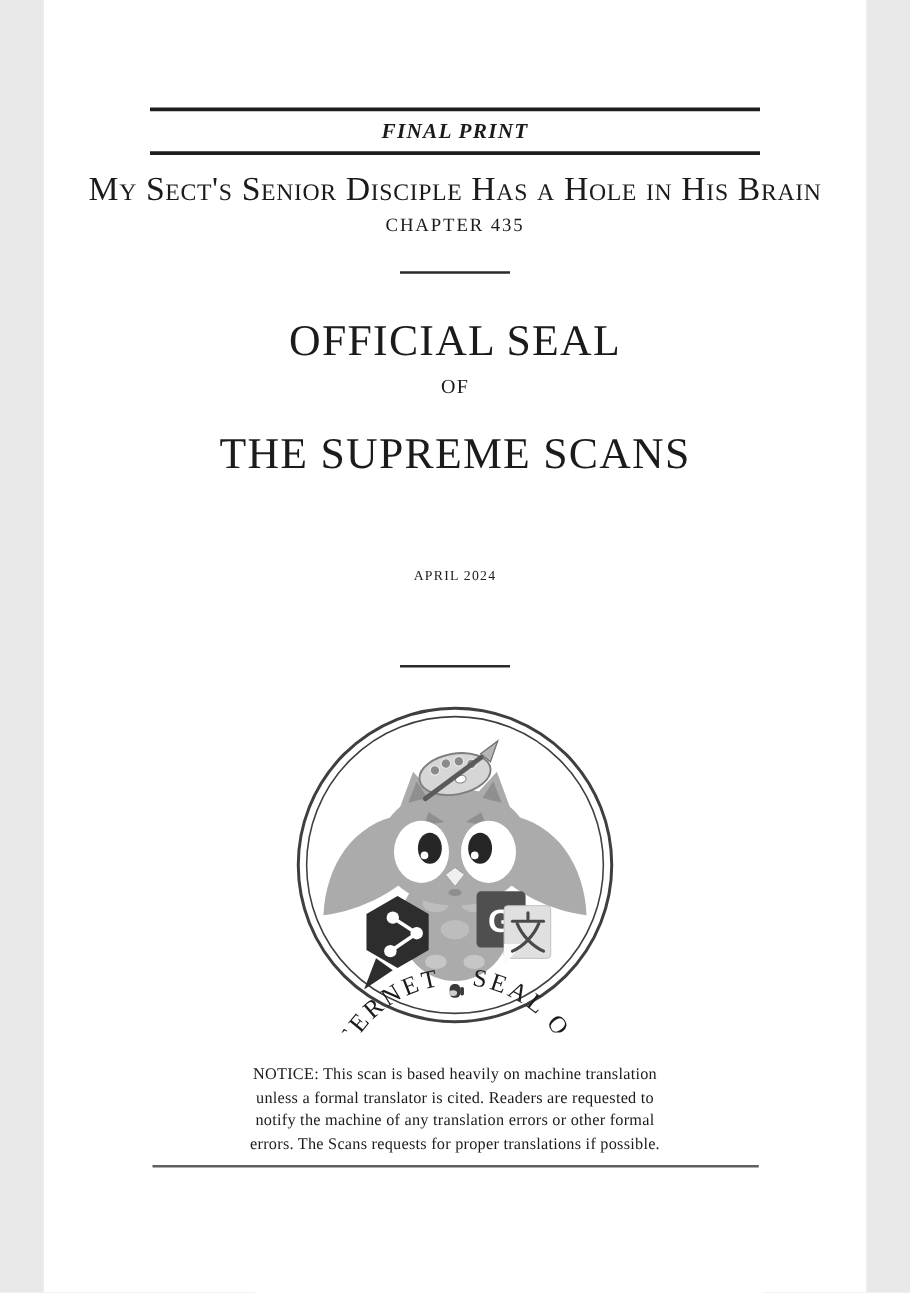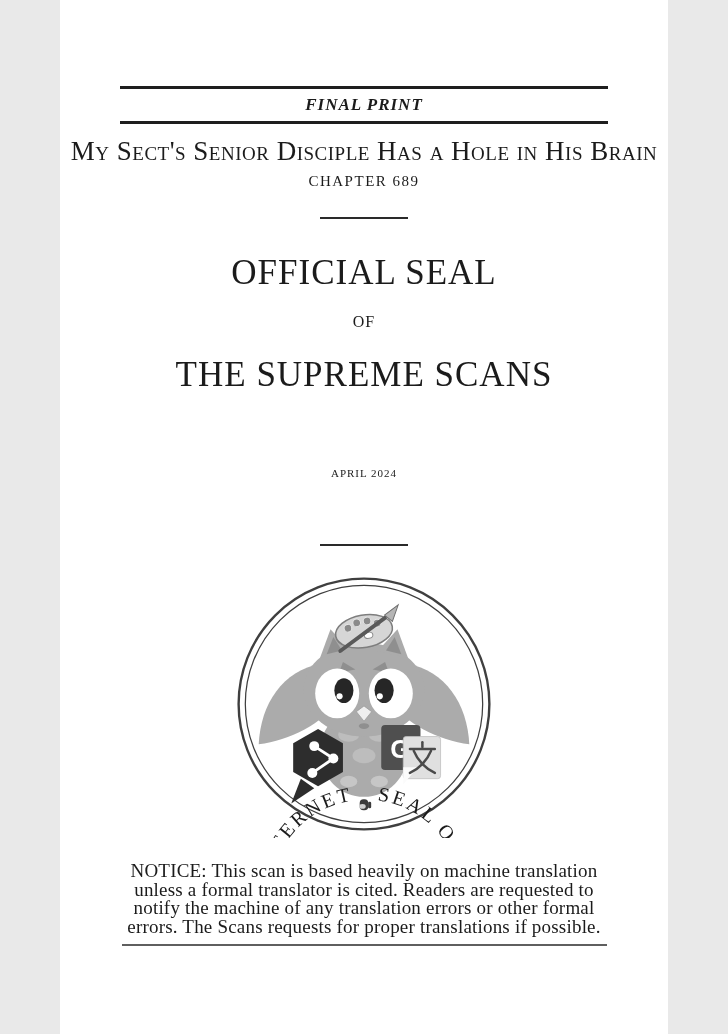--- a/index.html
+++ b/index.html
@@ -1,18 +1,18 @@
 <!DOCTYPE html>
 <html><head>
 <meta charset="utf-8">
 <style>
   html,body{margin:0;padding:0;background:#e9e9e9;}
   .page{
     position:relative;
-    width:608px;height:1034px;
+    width:658px;height:1034px;
     margin:0 auto;
     background:#ffffff;
     font-family:"Liberation Serif","DejaVu Serif",serif;
     color:#1b1b1b;
     overflow:hidden;
   }
   .center{text-align:center;}
   .rule{margin-left:auto;margin-right:auto;background:#1e1e1e;}
   .rule-wide{width:488px;height:3px;}
   .rule-short{width:88px;height:2px;background:#2a2a2a;}
@@ -37,54 +37,54 @@
     margin-top:3px;
     font-size:15px;letter-spacing:1.5px;line-height:20px;
   }
   .divider-1{margin-top:26px;}
 
   .heading-large{
     font-size:35px;line-height:46px;letter-spacing:1px;
   }
   .official{margin-top:31px;}
   .connector{
-    margin-top:16px;
+    margin-top:4px;
     font-size:16px;letter-spacing:1px;line-height:20px;
   }
   .supreme{margin-top:20px;}
   .date{
     margin-top:67px;
     font-size:11px;letter-spacing:1px;line-height:16px;
   }
   .divider-2{margin-top:63px;}
 
   .seal-wrap{
     margin-top:24px;
     display:flex;justify-content:center;
   }
   .seal-wrap svg{display:block;}
 
   .notice{
     margin-top:24px;
-    font-size:19px;line-height:18.5px;
+    font-size:13px;line-height:18.5px;
     letter-spacing:0.2px;
   }
   .footer-rule{margin-top:8px;}
 </style>
 </head>
 <body>
 
 <div class="page">
 
   <div class="rule rule-wide masthead-rule-1"></div>
   <div class="center edition">FINAL PRINT</div>
   <div class="rule rule-wide masthead-rule-2"></div>
 
   <div class="center doc-title">My Sect's Senior Disciple Has a Hole in His Brain</div>
-  <div class="center chapter">CHAPTER 689</div>
+  <div class="center chapter">CHAPTER 435</div>
 
   <div class="rule rule-short divider-1"></div>
 
   <div class="center heading-large official">OFFICIAL SEAL</div>
   <div class="center connector">OF</div>
   <div class="center heading-large supreme">THE SUPREME SCANS</div>
   <div class="center date">APRIL 2024</div>
 
   <div class="rule rule-short divider-2"></div>
 

